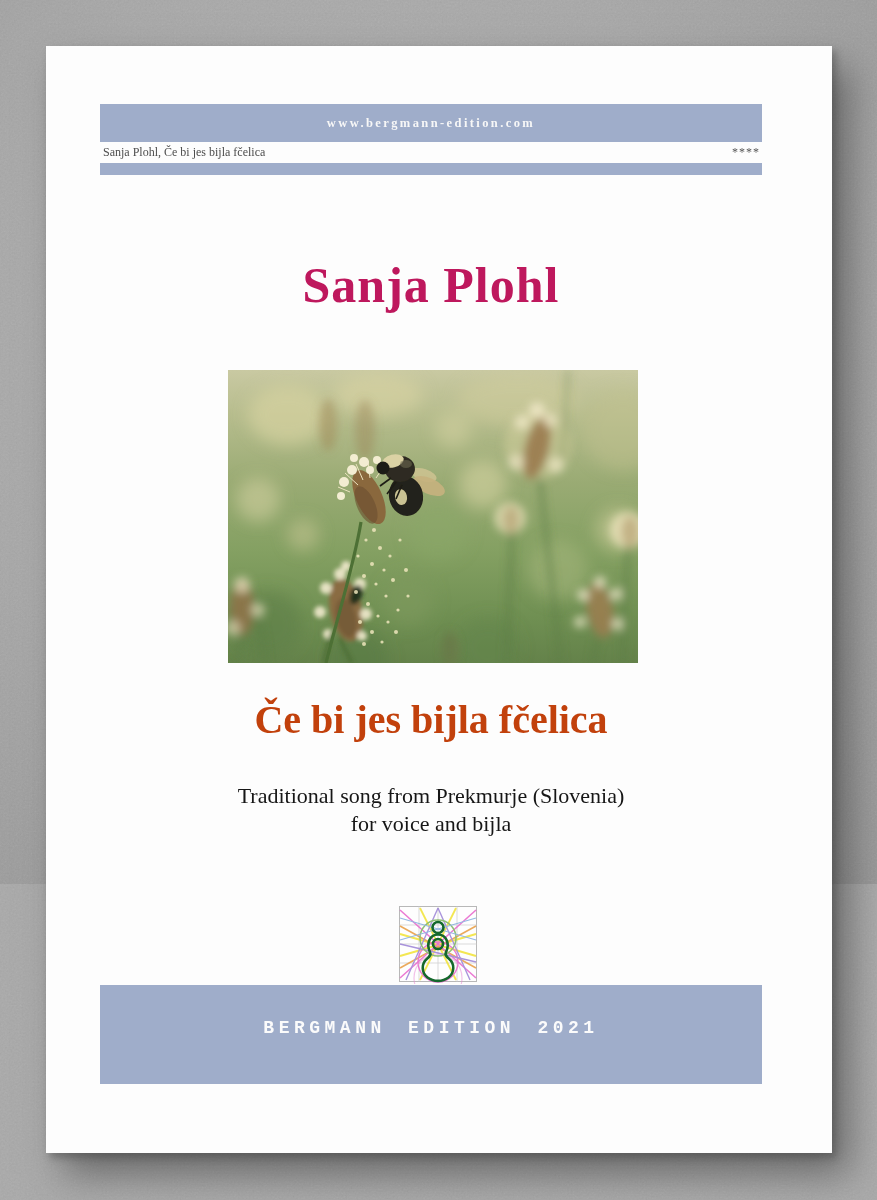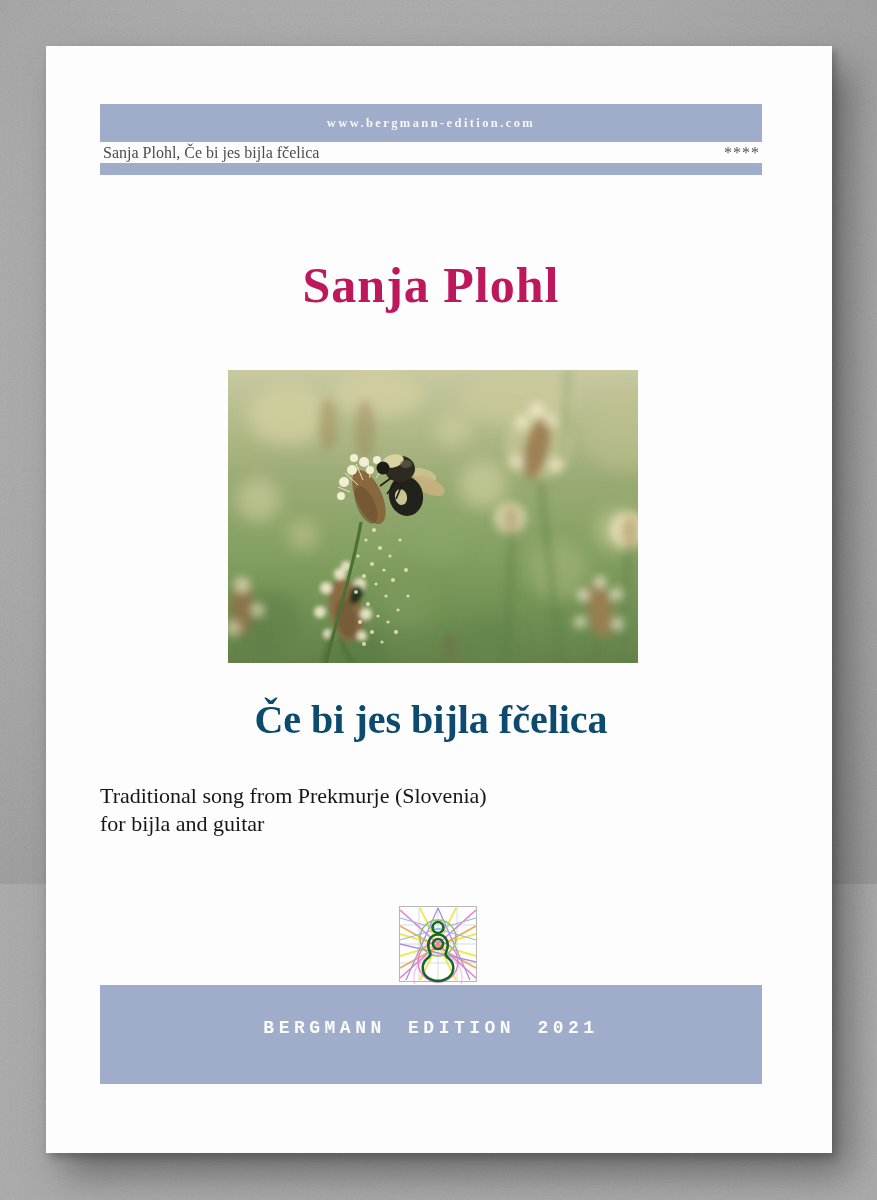--- a/index.html
+++ b/index.html
@@ -22,41 +22,41 @@
     position:absolute;left:54px;width:662px;background:#9fadca;
   }
   .banner-top{top:58px;height:38px;display:flex;align-items:center;justify-content:center;}
   .banner-top .url{
     color:#f7f7f7;font-weight:bold;font-size:12.5px;letter-spacing:2.4px;
     font-family:"Liberation Serif", serif;
   }
   .meta-row{
     position:absolute;left:54px;top:96px;width:662px;height:21px;
     display:flex;align-items:center;justify-content:space-between;
-    font-size:16px;color:#4c4c4c;
+    font-size:12px;color:#4c4c4c;
   }
   .meta-row .meta-left{padding-left:3px;}
   .meta-row .meta-right{padding-right:2px;letter-spacing:1px;color:#555;}
   .banner-thin{top:117px;height:12px;}
   .composer{
     position:absolute;left:54px;top:212px;width:662px;margin:0;
     text-align:center;font-size:50px;line-height:54px;font-weight:bold;
     color:#be185d;letter-spacing:1px;
   }
   .photo{
     position:absolute;left:182px;top:324px;width:410px;height:293px;overflow:hidden;
   }
   .photo svg{display:block;}
   .work-title{
     position:absolute;left:54px;top:650px;width:662px;margin:0;
-    text-align:center;font-size:40px;line-height:48px;font-weight:bold;color:#0c4a6e;
+    text-align:center;font-size:40px;line-height:48px;font-weight:bold;color:#c2410c;
   }
   .subtitle{
     position:absolute;left:54px;top:736px;width:662px;
-    font-size:22px;line-height:28px;color:#161616;
+    text-align:center;font-size:22px;line-height:28px;color:#161616;
   }
   .logo{
     position:absolute;left:350px;top:858px;width:84px;height:80px;
   }
   .banner-bottom{
     top:939px;height:99px;
   }
   .banner-bottom .publisher{
     display:block;text-align:center;margin-top:33px;
     color:#fbfbfb;font-family:Liberation Mono, monospace;font-weight:bold;
@@ -250,21 +250,21 @@
             </g>
           </g>
         </g>
       </svg>
     </div>
 
     <h2 class="work-title">Če bi jes bijla fčelica</h2>
 
     <div class="subtitle">
       <div>Traditional song from Prekmurje (Slovenia)</div>
-      <div>for bijla and guitar</div>
+      <div>for voice and bijla</div>
     </div>
 
     <div class="logo">
       <svg width="84" height="80" viewBox="0 0 84 80" xmlns="http://www.w3.org/2000/svg">
         <rect x="3.5" y="2.5" width="77" height="75" fill="#fefefe" stroke="#b8b8b8" stroke-width="1"></rect>
         <g stroke="#d2d2d2" stroke-width="0.8">
           <path d="M3.5,21 L80.5,21"></path>
             <path d="M3.5,40 L80.5,40"></path>
             <path d="M3.5,59 L80.5,59"></path>
           <path d="M23,2.5 L23,77.5"></path>

